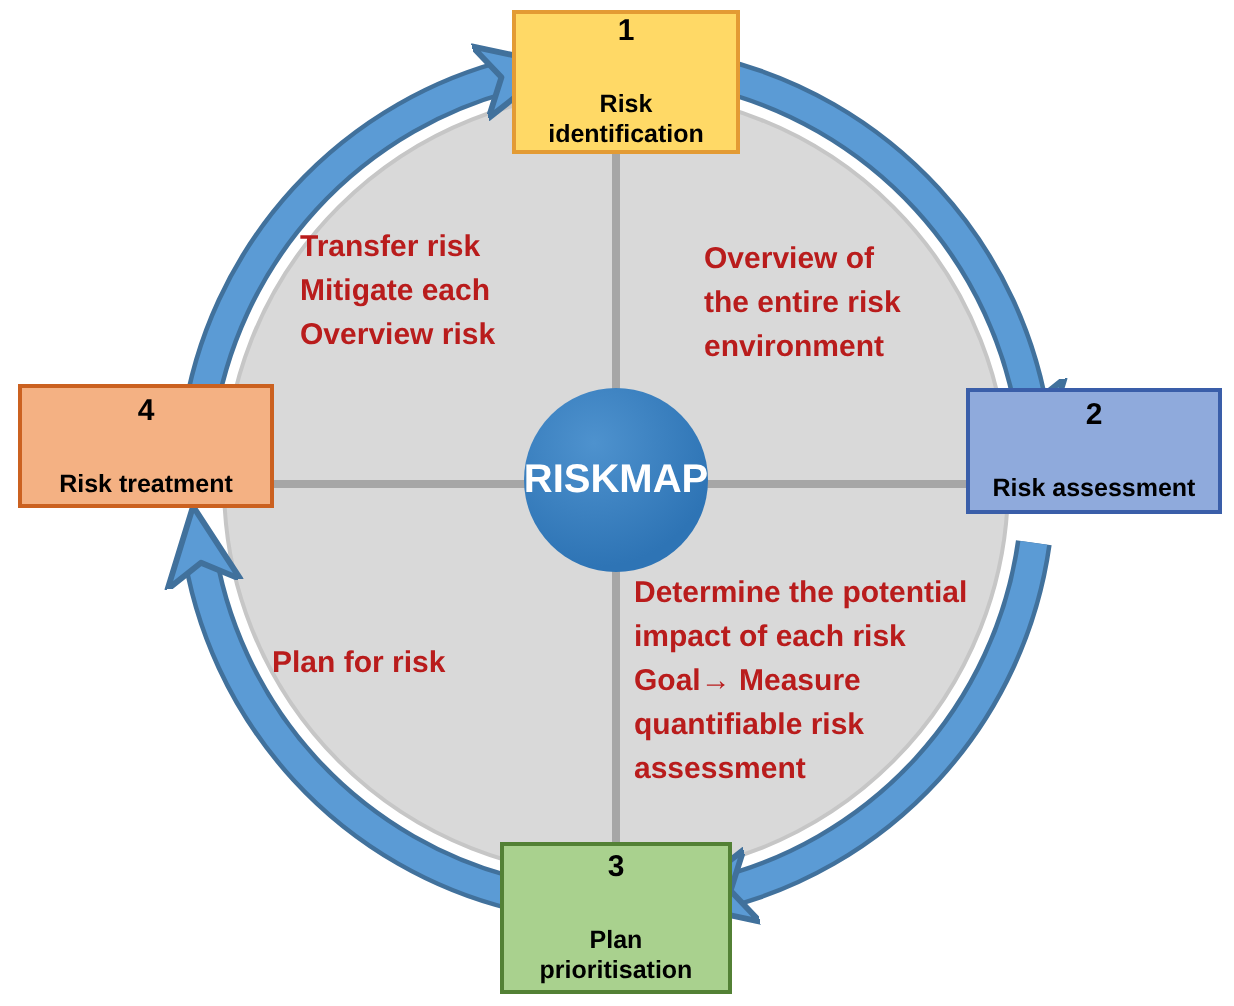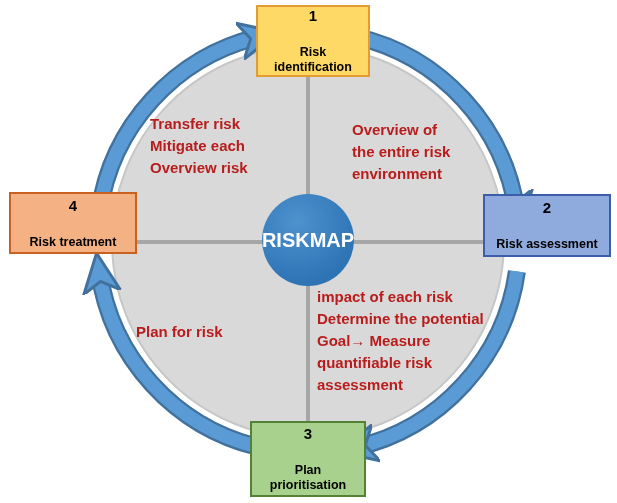--- a/index.html
+++ b/index.html
@@ -69,22 +69,22 @@
     <div>Overview of</div>
     <div>the entire risk</div>
     <div>environment</div>
   </div>
 
   <div class="quad-text bl">
     <div>Plan for risk</div>
   </div>
 
   <div class="quad-text br">
+    <div>Determine the potential</div>
     <div>impact of each risk</div>
-    <div>Determine the potential</div>
     <div>Goal→ Measure</div>
     <div>quantifiable risk</div>
     <div>assessment</div>
   </div>
 
   <div class="stage-box stage-1">
     <div class="stage-num">1</div>
     <div class="stage-label">Risk identification</div>
   </div>
 

